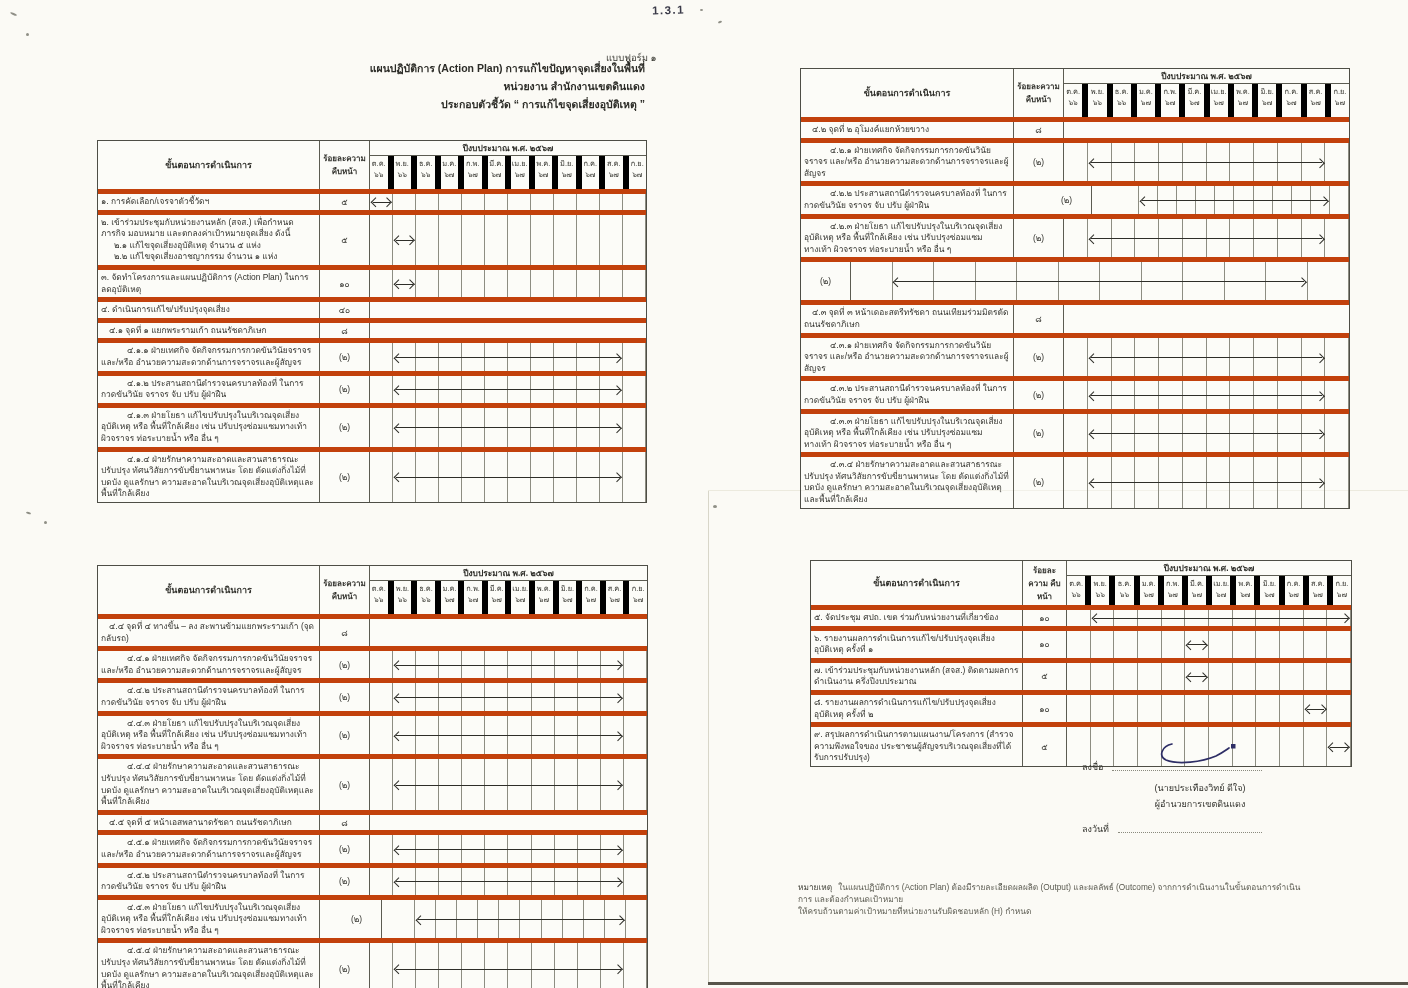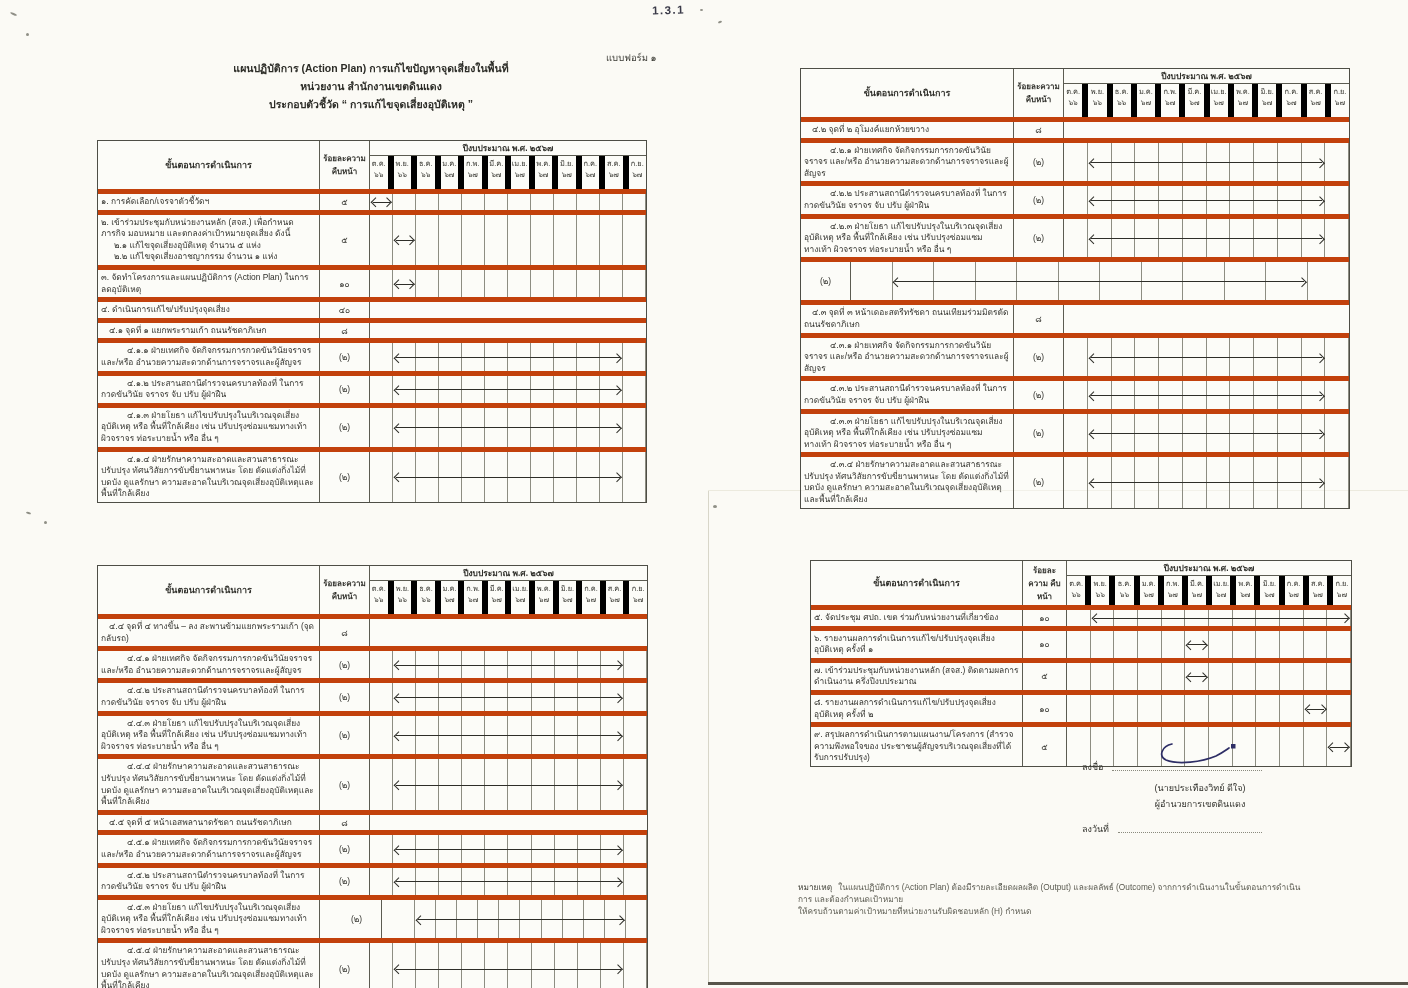--- a/index.html
+++ b/index.html
@@ -6,21 +6,21 @@
   body{
     width:1408px;height:988px;position:relative;overflow:hidden;
     background:#fbfaf5;
     font-family:"Liberation Sans","DejaVu Sans",sans-serif;
     color:#30302b;
   }
   
   .corner-label{position:absolute;left:652px;top:4px;font-size:11.5px;font-weight:600;
     letter-spacing:1.5px;color:#3a3a48;transform:rotate(-2deg);}
   .form-label{position:absolute;left:606px;top:50px;font-size:9.5px;color:#3a3a34;}
-  .title-block{position:absolute;left:97px;top:60px;width:548px;text-align:center;
+  .title-block{position:absolute;left:97px;top:60px;width:548px;text-align:right;
     font-size:10.5px;font-weight:600;line-height:1.7;color:#2c2c27;}
   
   .doc-table{position:absolute;border:1.2px solid #4e4e46;background:rgba(255,255,255,.35);}
   .q1{left:97px;top:140px;width:548px;}
   .q2{left:800px;top:68px;width:548px;}
   .q3{left:97px;top:565px;width:549px;}
   .q4{left:810px;top:560px;width:540px;}
   .trow{display:flex;align-items:stretch;}
   .doc-table > .trow + .trow{border-top:5px solid #c2410c;}
   .cell{box-sizing:border-box;}
@@ -447,21 +447,21 @@
         <div class="mcell"></div>
         <div class="mcell"></div>
         <div class="mcell"></div>
         <div class="mcell"></div>
         <div class="mcell"></div>
         <div class="mcell"></div>
         <div class="mcell"></div>
         <div class="arrow" style="left: calc(8.33333% + 3px); width: calc(83.3333% - 6px);"></div>
       </div>
     </div>
-    <div class="trow" style="min-height: 26px;">
+    <div class="trow" style="min-height: 26px; gap: 28px;">
       <div class="cell task">
         <div class="ln subsub">๔.๒.๒ ประสานสถานีตำรวจนครบาลท้องที่ ในการกวดขันวินัย จราจร จับ ปรับ ผู้ฝ่าฝืน</div>
       </div>
       <div class="cell pct">(๒)</div>
       <div class="months">
         <div class="mcell"></div>
         <div class="mcell"></div>
         <div class="mcell"></div>
         <div class="mcell"></div>
         <div class="mcell"></div>

